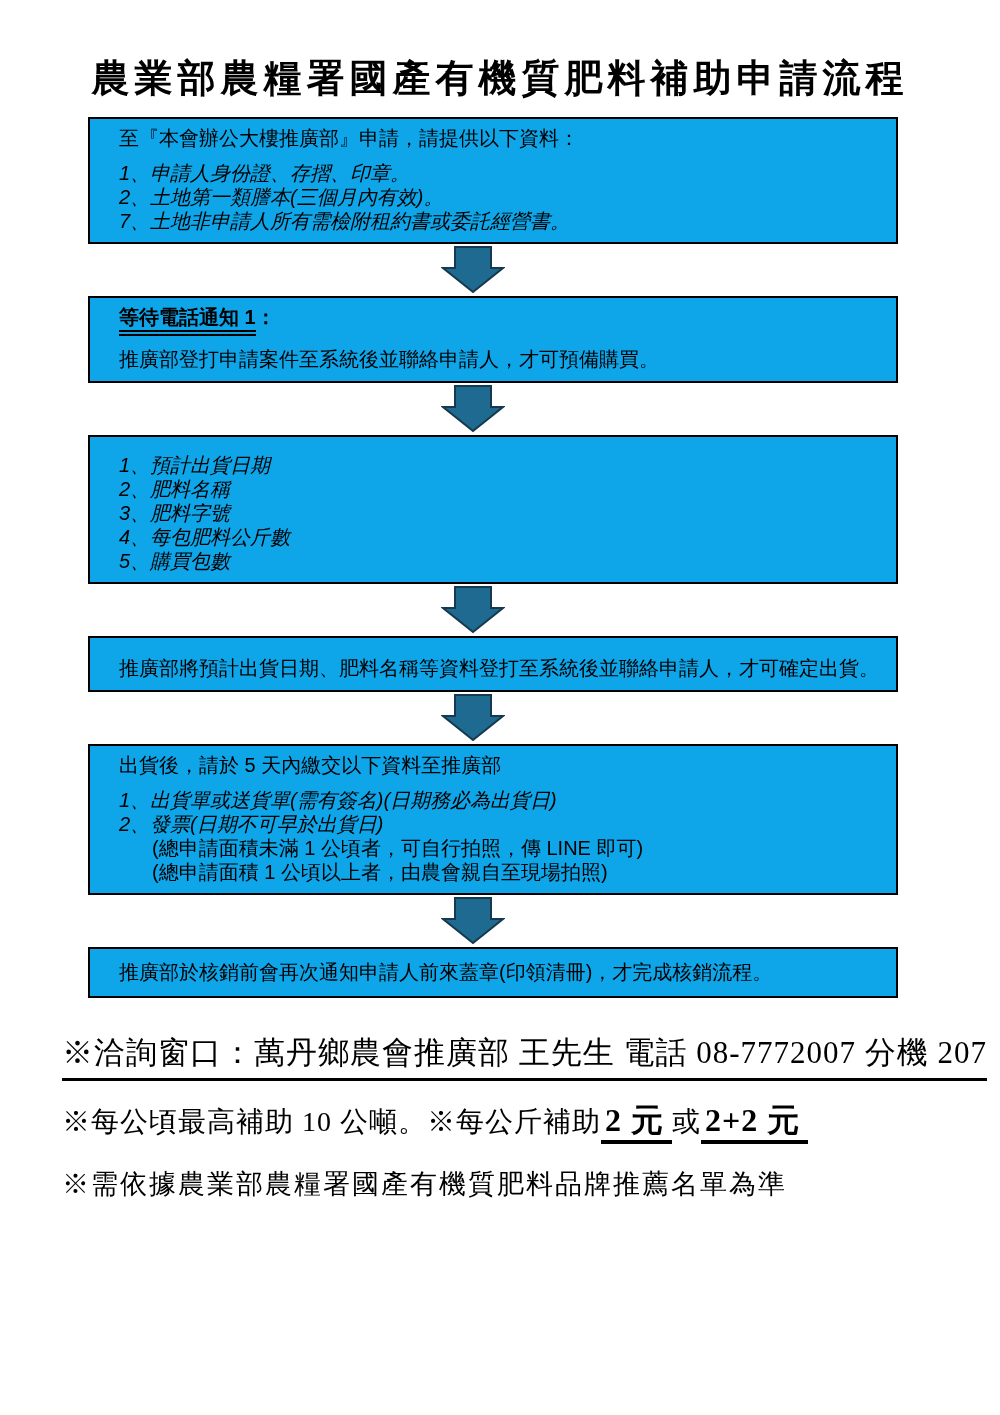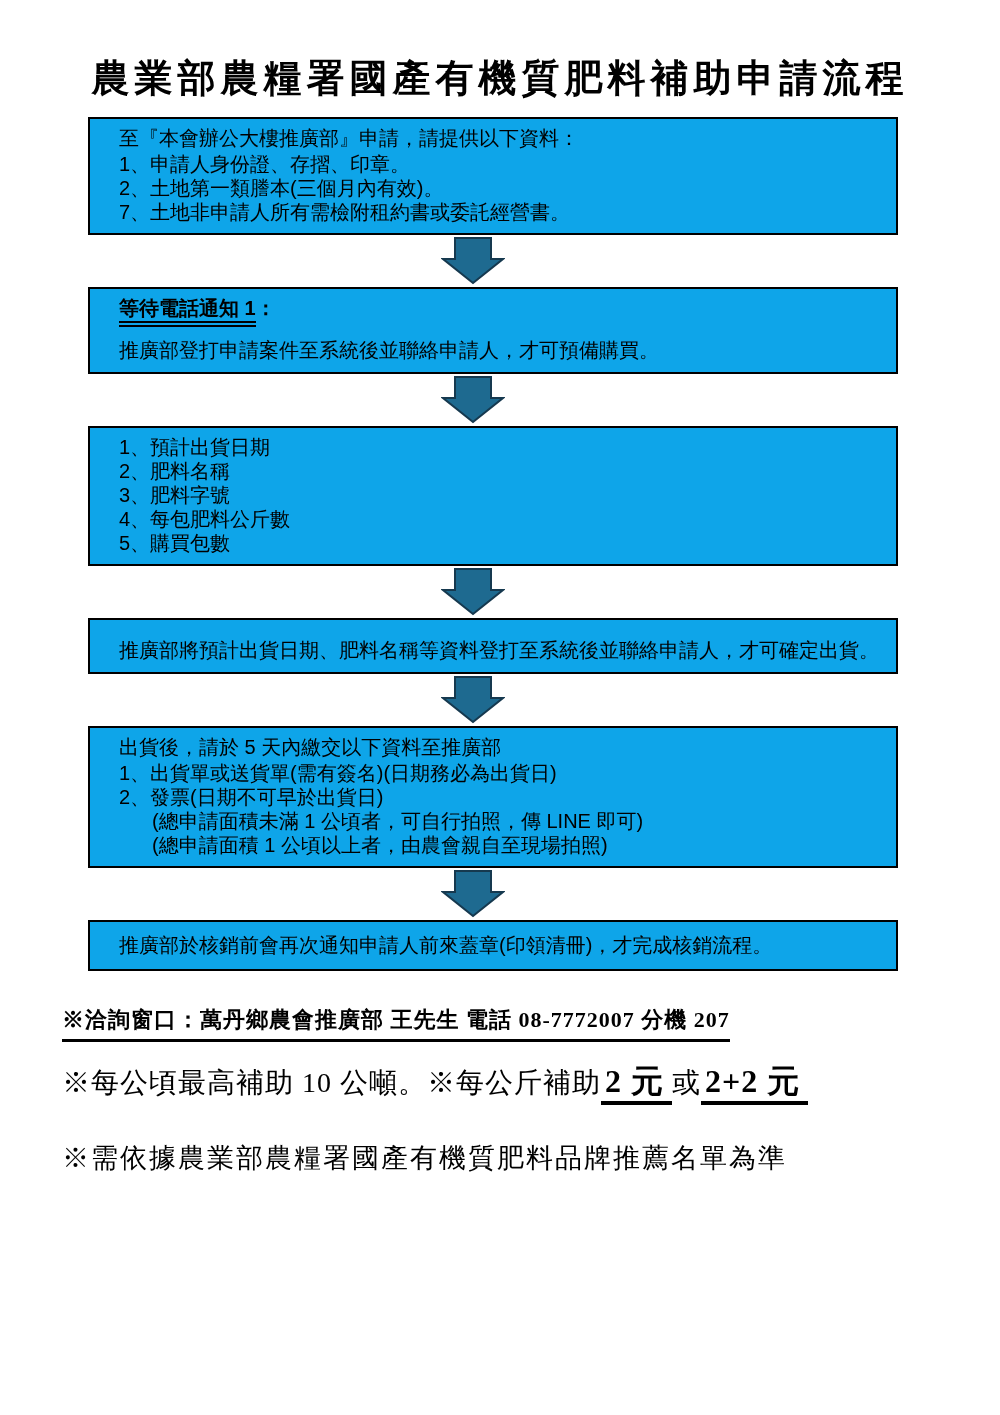--- a/index.html
+++ b/index.html
@@ -26,21 +26,21 @@
     width: 810px;
     margin: 14px 0 0 88px;
   }
   .flow-box {
     border: 2px solid #000;
     padding: 7px 13px 9px 29px;
     font-size: 20px;
     line-height: 1.28;
     background: #0ea5e9;
   }
-  .flow-box .box-list { list-style: none; }
+  .flow-box .box-list { margin-top: 9px; list-style: none; font-style: italic; }
   .flow-box .box-list li { line-height: 1.2; }
   .flow-box .box-sublist { list-style: none; }
   .flow-box .box-sublist li { line-height: 1.2; padding-left: 33px; }
   .box-heading {
     font-weight: bold;
     display: inline-block;
     border-bottom: 6px double #000;
     padding-bottom: 1px;
     line-height: 1.2;
   }
@@ -56,22 +56,22 @@
   .arrow-row {
     height: 52px;
     display: flex;
     justify-content: center;
     align-items: center;
     transform: translateX(-20px);
   }
   .arrow-row svg { display: block; }
   .footer { margin: 34px 0 0 62px; font-family: "Liberation Serif", serif; }
   .footer-line1 {
-    font-size: 22px;
-    font-weight: bold;
+    font-size: 31px;
+    font-weight: normal;
     letter-spacing: 1px;
     margin-top: 33px;
   }
   .footer-line1 .ul-wrap {
     display: inline-block;
     border-bottom: 3px solid #000;
     padding-bottom: 4px;
   }
   .footer-line2 {
     margin-top: 21px;
@@ -81,21 +81,21 @@
     align-items: baseline;
   }
   .footer-line2 .em {
     font-size: 32px;
     font-weight: bold;
     border-bottom: 4px solid #000;
     padding: 0 8px 1px 4px;
     line-height: 1.15;
   }
   .footer-line3 {
-    margin-top: 35px;
+    margin-top: 22px;
     font-size: 27px;
     letter-spacing: 2px;
   }
 </style>
 </head>
 <body>
 
 <div>
 
   <h1 class="page-title">農業部農糧署國產有機質肥料補助申請流程</h1>

